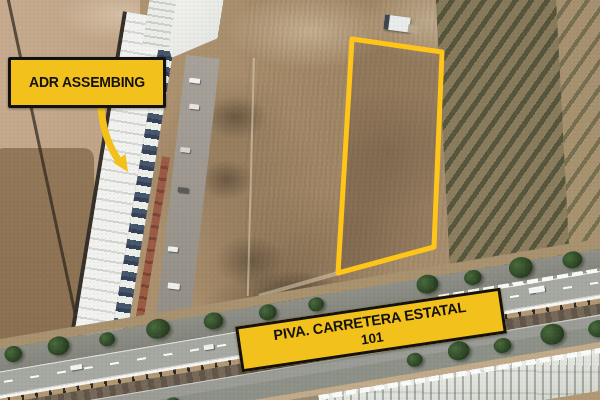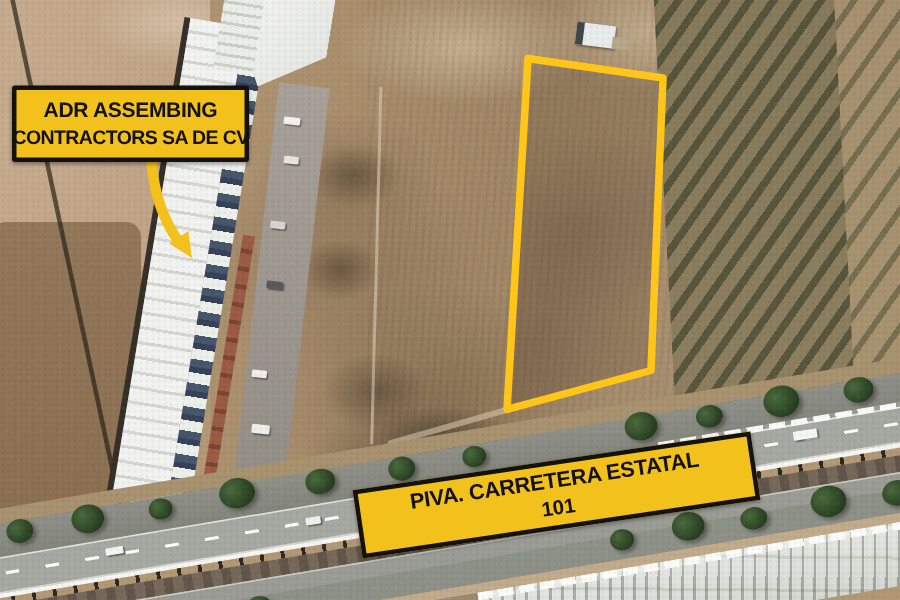--- a/index.html
+++ b/index.html
@@ -222,21 +222,20 @@
 
   <div class="abs parcel-tint"></div>
   <svg class="overlay" width="600" height="400" viewBox="0 0 600 400">
     <polygon class="parcel" points="352,39 442,52 434,247 338,273"></polygon>
     <path class="arrow-line" d="M101,107 Q103,138 119,161"></path>
     <polygon class="arrow-head" points="128,172 125.5,154 113,162.5"></polygon>
   </svg>
 
   <div class="abs callout">
     <span class="l1">ADR ASSEMBING</span>
-    <span class="l2">CONTRACTORS SA DE CV</span>
   </div>
 
   <div class="abs road-sign">
     <span class="l1">PIVA. CARRETERA ESTATAL</span>
     <span class="l2">101</span>
   </div>
 
 </div>
 
 </body></html>

